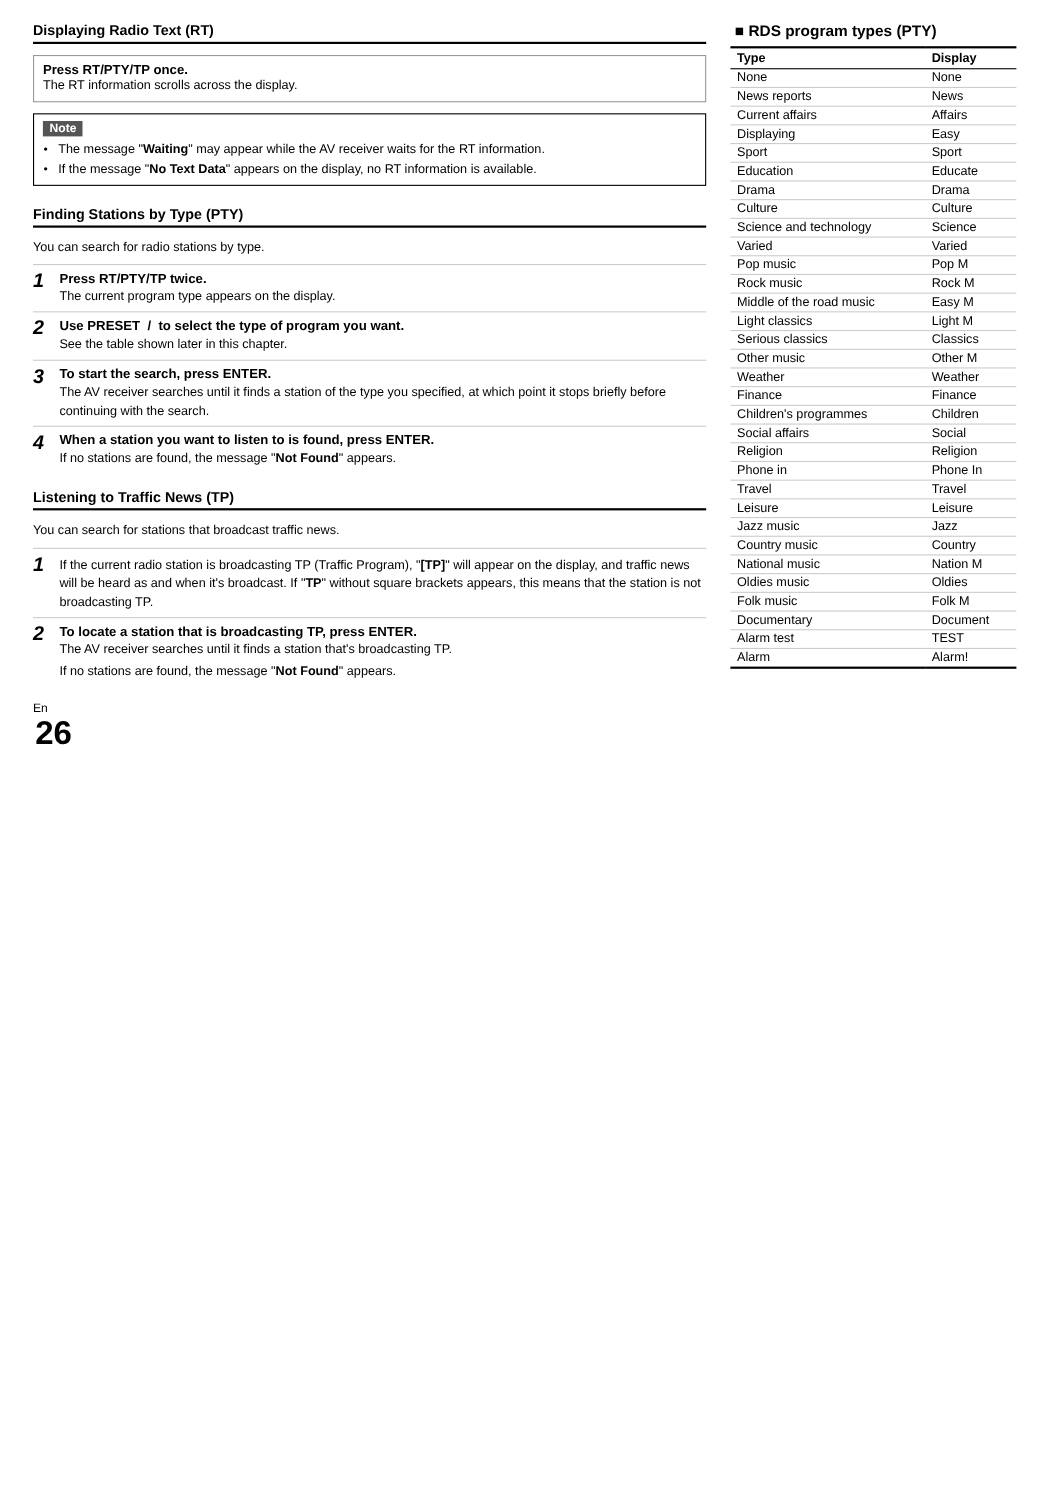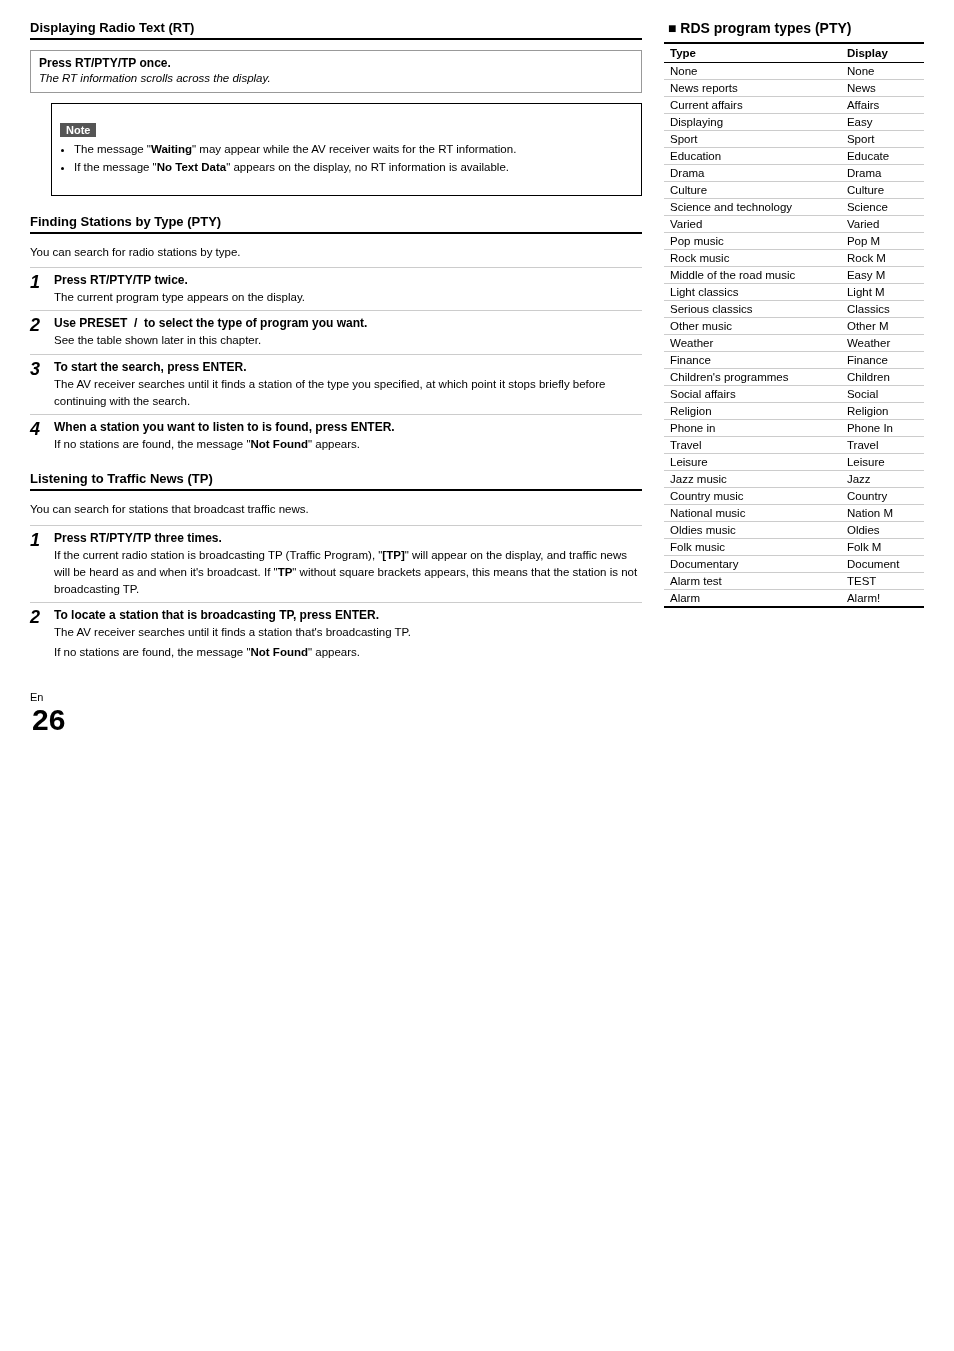--- a/index.html
+++ b/index.html
@@ -58,23 +58,22 @@
       font-size: 12px;
     }
     .step-desc {
       font-size: 11.5px;
       line-height: 1.5;
       margin-top: 2px;
     }
     
     .note-box {
       border: 1px solid #000;
-      padding: 19px 8px;
+      padding: 5px 8px;
       margin-bottom: 14px;
-      margin-left: 21px;
     }
     .note-label {
       background: #555;
       color: #fff;
       font-weight: bold;
       font-size: 11px;
       padding: 1px 6px;
       display: inline-block;
       margin-bottom: 4px;
     }
@@ -90,21 +89,20 @@
       padding: 5px 8px;
       margin-bottom: 10px;
     }
     .instr-title {
       font-weight: bold;
       font-size: 12px;
     }
     .instr-desc {
       font-size: 11.5px;
       line-height: 1.5;
-      font-style: italic;
     }
     
     .rds-section-title {
       font-weight: bold;
       font-size: 14px;
       margin-bottom: 6px;
       padding-left: 4px;
     }
     .rds-section-title::before {
       content: "■ ";
@@ -123,21 +121,21 @@
     }
     .rds-table td {
       border-bottom: 1px solid #ccc;
       padding: 2px 6px;
     }
     .rds-table tr:last-child td {
       border-bottom: 2px solid #000;
     }
     
     .page-footer {
-      margin-top: 30px;
+      margin-top: 18px;
       display: flex;
       align-items: flex-end;
     }
     .page-lang {
       font-size: 11px;
     }
     .page-num {
       font-size: 30px;
       font-weight: bold;
       margin-left: 2px;
@@ -206,21 +204,20 @@
       </div>
     </div>
 
     <div class="section-body">
       <div class="section-title">Listening to Traffic News (TP)</div>
       <p>You can search for stations that broadcast traffic news.</p>
 
       <div class="step-block">
         <div class="step-number" style="font-style:italic;">1</div>
         <div class="step-content">
-          <div class="step-title">Press RT/PTY/TP three times.</div>
           <div class="step-desc">If the current radio station is broadcasting TP (Traffic Program), "<span class="bold">[TP]</span>" will appear on the display, and traffic news will be heard as and when it's broadcast. If "<span class="bold">TP</span>" without square brackets appears, this means that the station is not broadcasting TP.</div>
         </div>
       </div>
 
       <div class="step-block">
         <div class="step-number" style="font-style:italic;">2</div>
         <div class="step-content">
           <div class="step-title">To locate a station that is broadcasting TP, press ENTER.</div>
           <div class="step-desc">The AV receiver searches until it finds a station that's broadcasting TP.</div>
           <div class="step-desc">If no stations are found, the message "<span class="bold">Not Found</span>" appears.</div>

